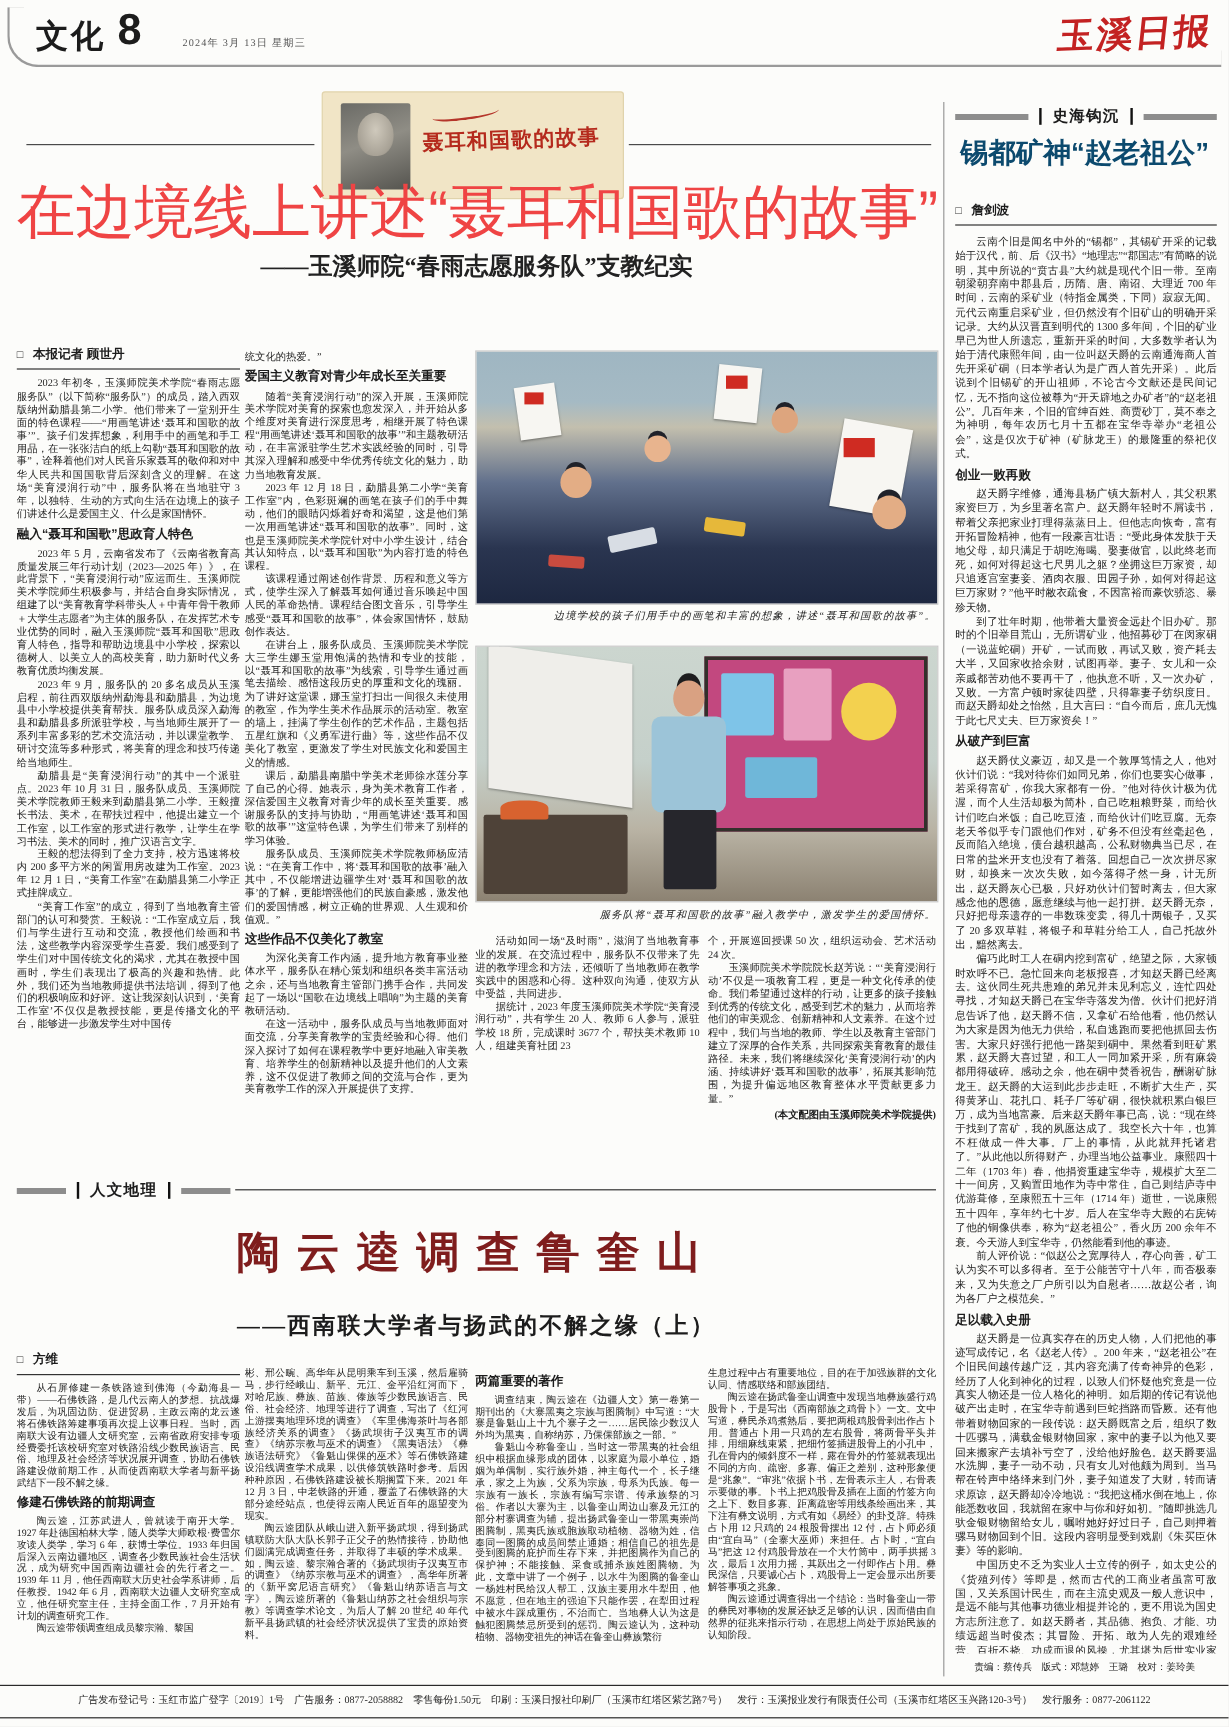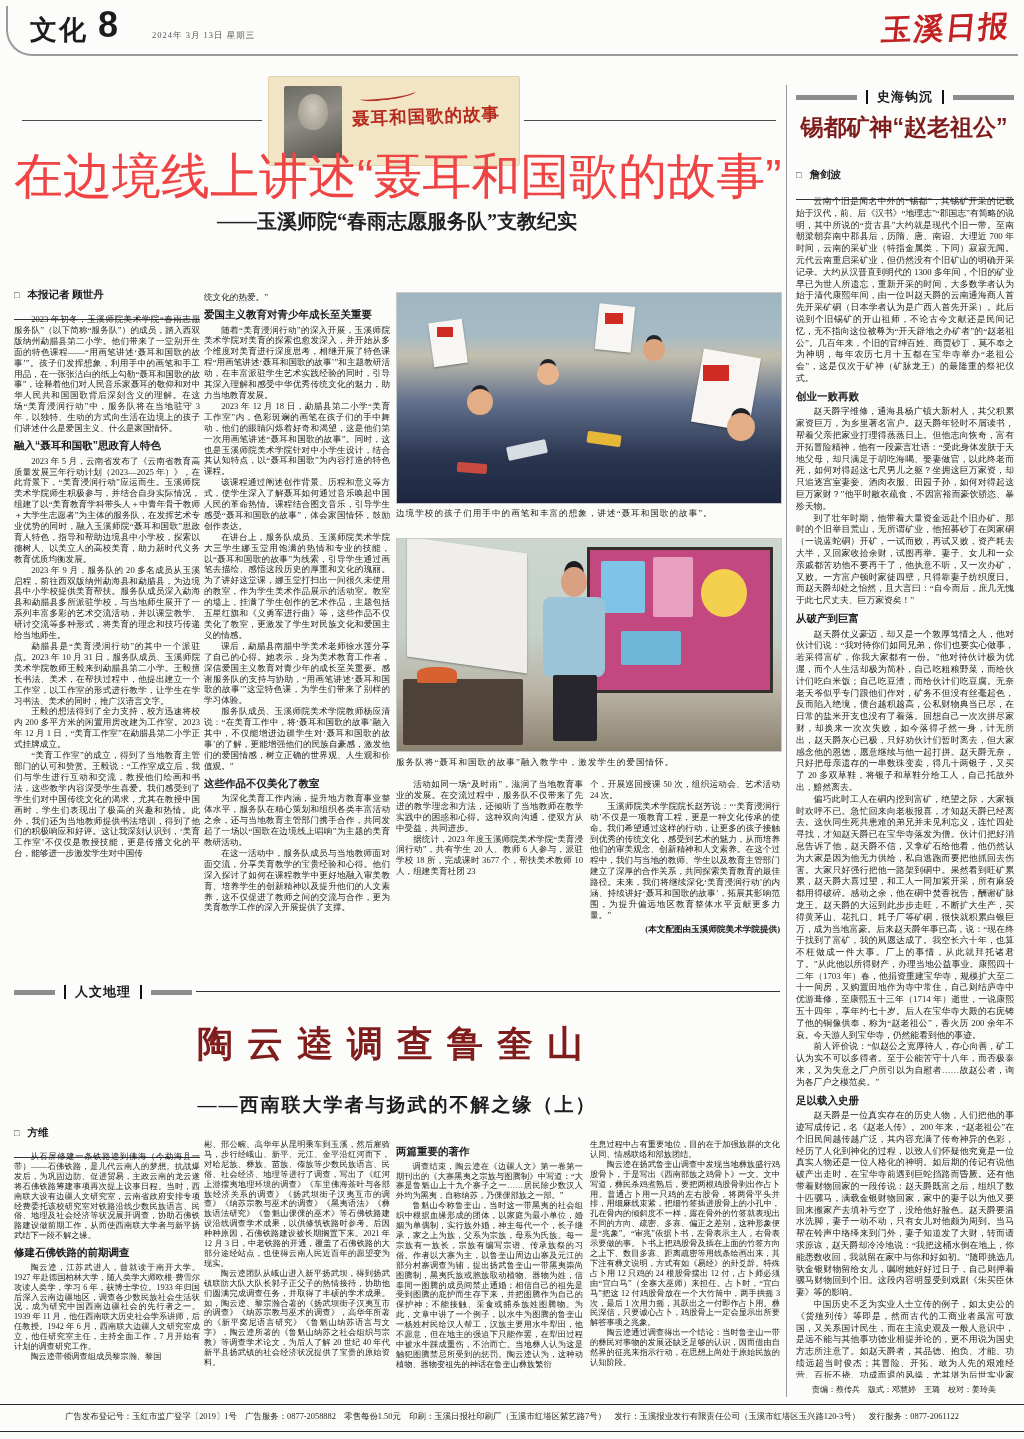--- a/index.html
+++ b/index.html
@@ -29,48 +29,48 @@
   .banner .btitle{position:absolute;left:84px;top:30px;width:160px;color:#b52a1d;font-weight:bold;
           font-size:17.5px;transform:rotate(-2deg);letter-spacing:1px;line-height:1.2;}
   .banner .squiggle{position:absolute;left:92px;top:14px;width:56px;height:8px;
           border-bottom:2px solid #b5352a;border-radius:0 0 60% 40%;transform:rotate(-6deg);}
   .flank{border-top:1.5px solid #4a4a4a;height:0;}
   .main-headline{left:14px;top:144px;width:766px;text-align:center;font-family:"Liberation Sans",sans-serif;
           font-weight:normal;font-size:49px;letter-spacing:0px;color:#ef4444;white-space:nowrap;}
   .main-subtitle{left:14px;top:208px;width:766px;text-align:center;font-weight:600;font-size:20px;color:#222;}
   .lede{left:78px;top:244px;width:644px;font-size:10.5px;line-height:1.65;color:#333;text-indent:2em;text-align:justify;}
   .byline{font-family:"Liberation Sans",sans-serif;font-weight:bold;font-size:10.5px;
-          border-bottom:1.5px solid #333;padding-bottom:17px;}
+          border-bottom:1.5px solid #333;padding-bottom:5px;}
   .byline .mk{font-size:9px;margin-right:8px;color:#333;}
   
   .col{overflow:hidden;font-size:8.6px;line-height:10.9px;text-align:justify;}
   .bpara{text-indent:2em;margin:0;}
   .bpara.noind{text-indent:0;}
   .bhead{font-family:"Liberation Sans",sans-serif;font-weight:bold;font-size:10.5px;margin:5px 0 3px;line-height:1.3;}
   .bcredit{font-weight:bold;text-align:right;margin-top:3px;font-size:8.6px;}
   .rcol{font-size:8.8px;line-height:11.8px;}
   .bcol{font-size:8.2px;line-height:9.9px;}
   
   .photo{overflow:hidden;border:1px solid #c9c9c9;}
   .photo1{background:linear-gradient(180deg,#9fb6c2 0%,#a5bac4 20%,#c3bfae 30%,#61708c 52%,#2a3550 78%,#1d2740 100%);}
   .photo2{background:linear-gradient(180deg,#ccd6cf 0%,#c5d0ca 45%,#b9b3a4 72%,#8c8272 100%);}
   .paper{position:absolute;background:#f7f6f2;box-shadow:0 1px 2px rgba(0,0,0,.35);}
   .flagdot{position:absolute;background:#cf2b22;}
   .kid{position:absolute;border-radius:50%;}
   .board{position:absolute;background:#c2487f;border:3px solid #33302b;}
   .patch{position:absolute;border-radius:2px;}
-  .caption{text-align:left;font-size:8.6px;letter-spacing:1px;color:#222;}
+  .caption{text-align:right;font-size:8.6px;letter-spacing:1px;color:#222;font-style:italic;}
   
   .bottom-headline{left:14px;top:1020px;width:766px;text-align:center;font-family:"Liberation Sans",sans-serif;
           font-weight:bold;font-size:36px;letter-spacing:14px;color:#7f1d1d;white-space:nowrap;}
   .bottom-subtitle{left:14px;top:1092px;width:766px;text-align:center;font-weight:600;font-size:19px;letter-spacing:2px;}
   
   .vdiv{left:786px;top:85px;height:1312px;border-left:1px solid #9a9a9a;width:0;}
   .r-headline{left:790px;top:112px;width:228px;text-align:center;font-family:"Liberation Sans",sans-serif;
-          font-weight:bold;font-size:23px;color:#7f1d1d;white-space:nowrap;}
+          font-weight:bold;font-size:23px;color:#0c4a6e;white-space:nowrap;}
   .credits{left:790px;top:1384px;width:228px;font-size:8px;color:#222;text-align:center;white-space:nowrap;}
   
   .foot-rule-a{left:0;top:1404px;width:1024px;border-top:1.5px solid #2a2a2a;}
   .foot-text{left:8px;top:1411px;width:1008px;font-size:8.4px;color:#222;text-align:center;white-space:nowrap;}
   .foot-rule-b{left:0;top:1431px;width:1024px;border-top:1px solid #2a2a2a;}
   .rule{border-top:1px solid #333;height:0;}
 </style>
 </head>
 <body>
 

